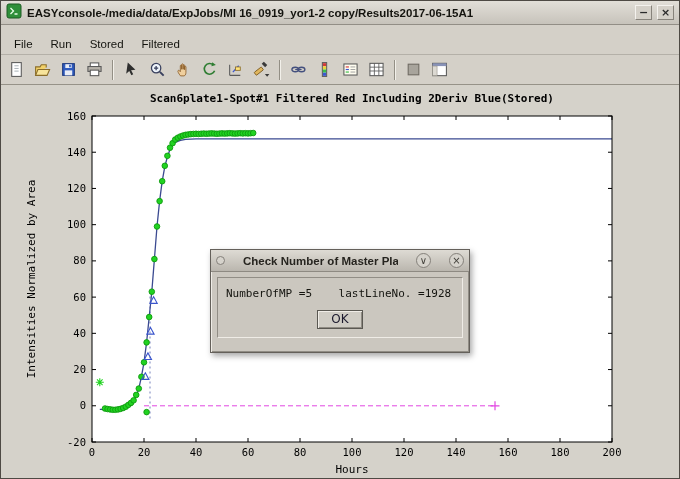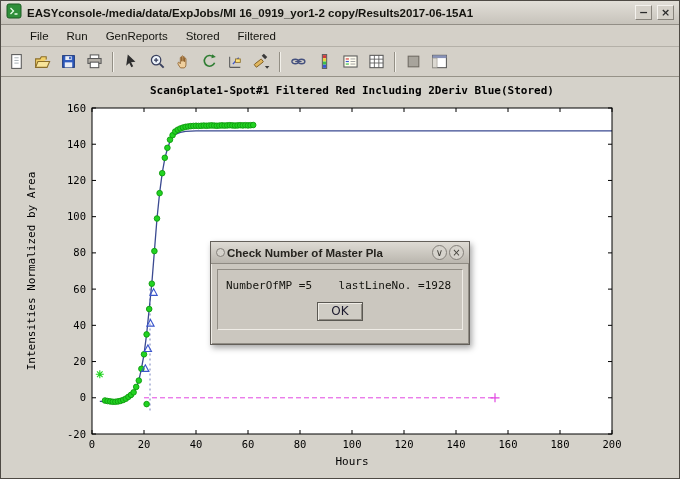--- a/index.html
+++ b/index.html
@@ -2,29 +2,29 @@
 <html><head>
 <meta charset="utf-8">
 <style>
   html,body{margin:0;padding:0;}
   body{width:680px;height:479px;overflow:hidden;background:#7a7a7a;font-family:"Liberation Sans",sans-serif;}
   .window{box-sizing:border-box;width:680px;height:479px;border:1px solid #4e4a44;background:#d4d0c8;display:flex;flex-direction:column;position:relative;}
   .titlebar{flex:0 0 24px;height:24px;background:linear-gradient(180deg,#e2dfd8,#c7c3bb);border-bottom:1px solid #928e86;display:flex;align-items:center;gap:5px;padding:0 5px;box-sizing:border-box;}
   .title{font-size:11.5px;font-weight:bold;color:#14140f;white-space:nowrap;overflow:hidden;}
   .spacer{flex:1;}
   .tb-btn{width:17px;height:15px;padding:0;font:bold 11px/13px "DejaVu Sans",sans-serif;color:#2a2a2a;background:#d4d0c8;border:1px solid;border-color:#f4f2ee #87837b #87837b #f4f2ee;cursor:default;}
-  .menubar{flex:0 0 22px;height:22px;display:flex;align-items:center;padding:0 20px;font-size:11.5px;color:#14140f;border-bottom:1px solid #b4b0a8;box-sizing:border-box;}
+  .menubar{flex:0 0 22px;height:22px;display:flex;align-items:center;padding:0 4px;font-size:11.5px;color:#14140f;border-bottom:1px solid #b4b0a8;box-sizing:border-box;margin-top:8px;}
   .menu-item{padding:3px 9px;}
   .toolbar{flex:0 0 30px;height:30px;display:flex;align-items:center;padding:0 3px;gap:1px;border-bottom:1px solid #969288;box-sizing:border-box;background:#d4d0c8;}
   .tool-btn{width:25px;height:25px;padding:0;display:flex;align-items:center;justify-content:center;background:#d4d0c8;border:1px solid #d4d0c8;}
   .tool-sep{width:0;height:20px;border-left:1px solid #938f85;border-right:1px solid #f2f0ea;margin:0 4px;}
   .figure{flex:1;position:relative;background:#d5d2ca;overflow:hidden;}
   .chart{position:absolute;left:0;top:0;}
   .dialog{position:absolute;left:209px;top:164px;width:258px;background:#cbc7bf;border:1px solid #64605a;box-shadow:inset 1px 1px 0 #efece6,inset -1px -1px 0 #918d85,2px 3px 6px rgba(0,0,0,0.35);}
-  .dialog-titlebar{height:21px;background:linear-gradient(180deg,#dedbd4,#bab6ae);display:flex;align-items:center;gap:2px;padding:0 5px;border-bottom:1px solid #8e8a82;}
+  .dialog-titlebar{height:21px;background:linear-gradient(180deg,#dedbd4,#bab6ae);display:flex;align-items:center;gap:18px;padding:0 5px;border-bottom:1px solid #8e8a82;}
   .dialog-dot{width:9px;height:9px;border-radius:50%;border:1px solid #84807a;background:#d6d3cc;box-sizing:border-box;}
   .dialog-title{flex:1;font-size:11.5px;font-weight:bold;color:#26241f;white-space:nowrap;overflow:hidden;}
   .dialog-circle-btn{width:15px;height:15px;border-radius:50%;border:1px solid #84807a;background:#d6d3cc;padding:0;font:10px/13px "DejaVu Sans",sans-serif;color:#44423c;text-align:center;cursor:default;}
   .dialog-body{margin:5px 6px 14px;border:1px solid;border-color:#918d85 #efece6 #efece6 #918d85;padding:9px 8px 8px;}
   .dialog-message{font:11px "DejaVu Sans Mono",monospace;color:#14140f;white-space:pre;}
   .ok-row{text-align:center;margin-top:9px;}
   .ok-button{min-width:46px;height:19px;padding:0 2px;background:#cfccc4;border:1px solid #5a5852;box-shadow:inset 1px 1px 0 #f0ede7,inset -1px -1px 0 #8f8b83;font:12px "DejaVu Sans",sans-serif;color:#1c1a2e;cursor:default;}
 </style>
 </head>
 <body>
@@ -39,21 +39,20 @@
     </span>
     <span class="title">EASYconsole-/media/data/ExpJobs/MI 16_0919_yor1-2 copy/Results2017-06-15A1</span>
     <span class="spacer"></span>
     <button class="tb-btn">−</button>
     <button class="tb-btn">×</button>
   </div>
 
   <div class="menubar">
       <span class="menu-item">File</span>
       <span class="menu-item">Run</span>
-      <span class="menu-item">GenReports</span>
       <span class="menu-item">Stored</span>
       <span class="menu-item">Filtered</span>
     </div>
 
   <div class="toolbar">
       <button class="tool-btn">
         <svg width="17" height="17" viewBox="0 0 16 16">
           <rect x="3.5" y="1.5" width="9" height="13" fill="#fff" stroke="#5a5a5a"></rect>
           <path d="M6 4.5h4M6 7h4M6 9.5h4" stroke="#9aa4aa" stroke-width="0.8"></path>
         </svg>

